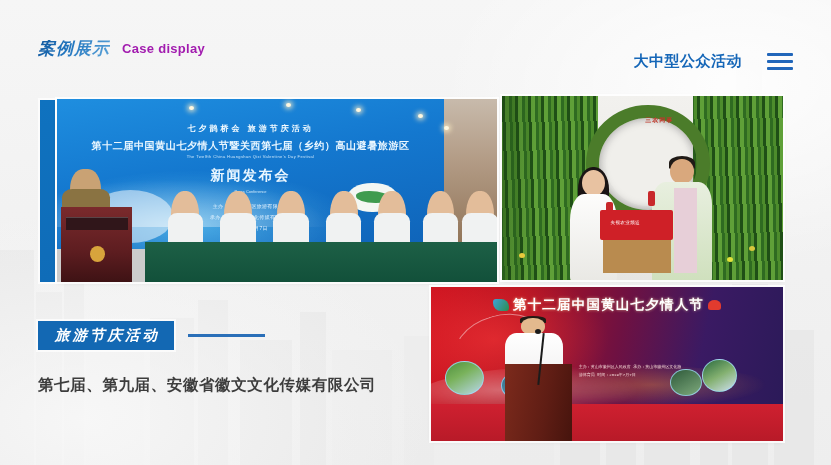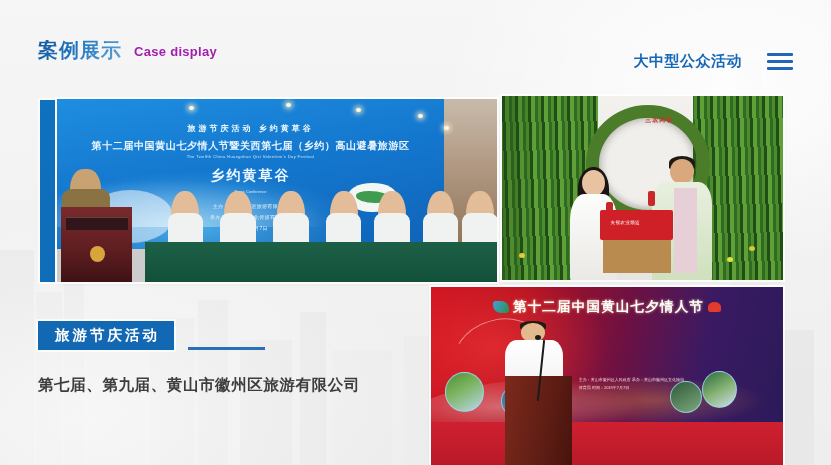--- a/index.html
+++ b/index.html
@@ -37,25 +37,25 @@
 
   
   .header {
     position: absolute; left: 0; top: 0; width: 831px; height: 92px;
   }
   .title-wrap {
     position: absolute; left: 38px; top: 40px;
     display: flex; align-items: flex-end; gap: 12px;
   }
   .title-cn {
-    font-size: 20px; font-weight: bold; letter-spacing: 1px;
+    font-size: 17px; font-weight: bold; letter-spacing: 1px;
     line-height: 1;
     background: linear-gradient(125deg, #15599c 0%, #1f73bd 40%, #5ca3d8 100%);
     -webkit-background-clip: text; background-clip: text;
-    -webkit-text-fill-color: transparent; color: #1f73bd;
+    -webkit-text-fill-color: transparent; color: #1f73bd; font-style: italic;
   }
   .title-en {
     font-size: 13px; font-weight: bold; color: #a21caf;
     letter-spacing: .3px; line-height: 1; padding-bottom: 2px;
   }
 
   .header-right {
     position: absolute; right: 38px; top: 52px;
     display: flex; align-items: center; gap: 25px;
   }
@@ -220,21 +220,21 @@
   .w-table-sign {
     position:absolute; left:35%; bottom:22%; width:26%; height:16%;
     background:#cf2027; border-radius:2px;
   }
   .w-table-sign span{
     position:absolute; left:14%; top:32%; font-size:4.5px; color:#fff; letter-spacing:.4px;
   }
   .w-flower{ position:absolute; width:6px; height:5px; border-radius:50%; background:#e8c93c; }
 
   
-  .photo-open { left: 431px; top: 287px; width: 352px; height: 178px; }
+  .photo-open { left: 431px; top: 287px; width: 352px; height: 154px; font-family: Liberation Mono, monospace; }
   .open-bg {
     position:absolute; inset:0;
     background:
       radial-gradient(ellipse 50% 70% at 18% 34%, rgba(255,60,60,.55), rgba(255,60,60,0) 65%),
       linear-gradient(102deg, #cf1420 0%, #b3111f 24%, #6e1142 52%, #3a1a63 74%, #2a1a58 100%);
   }
   .open-stage-floor{
     position:absolute; left:0; bottom:0; width:100%; height:24%;
     background:linear-gradient(180deg,#cf2030 0%, #b81a28 100%);
   }
@@ -297,21 +297,21 @@
         background:linear-gradient(150deg,#4f8f3e,#79b25b 40%,#b9d7ea); }
   .ob2{ left:20%; top:55%; width:9%; height:18%;
         background:linear-gradient(150deg,#2e6d86,#6ba3bd); }
   .ob3{ left:68%; top:53%; width:9%; height:18%;
         background:linear-gradient(150deg,#2e5a3a,#7ea97c); }
   .ob4{ left:77%; top:47%; width:10%; height:21%;
         background:linear-gradient(150deg,#2a6a3e,#83b070 50%,#cfe0ef); }
 
   
   .caption-block { position: absolute; left: 38px; top: 321px; }
-  .badge-row { display: flex; align-items: flex-end; gap: 14px; }
+  .badge-row { display: flex; align-items: center; gap: 14px; font-style: italic; }
   .badge {
     background: #1368b3;
     color: #ffffff; font-size: 14.5px; font-weight: bold;
     letter-spacing: 3px; padding: 7px 14px 7px 17px;
     line-height: 1;
     box-shadow: 0 0 0 2px rgba(255,255,255,.7);
   }
   .badge-line { width: 77px; height: 3px; background: #2a6fb8; }
   .caption-desc {
     margin-top: 25px; font-size: 15.5px; font-weight: bold;
@@ -375,24 +375,24 @@
       <div class="conf-wave"></div>
       <div class="conf-circ" style="left:8%;top:62%;width:22%;height:34%;"></div>
       <div class="conf-green-logo"></div>
     </div>
     <div class="conf-dot" style="left:30%;top:4%;"></div>
     <div class="conf-dot" style="left:52%;top:2%;"></div>
     <div class="conf-dot" style="left:68%;top:5%;"></div>
     <div class="conf-dot" style="left:82%;top:8%;"></div>
     <div class="conf-dot" style="left:88%;top:15%;"></div>
 
-    <div class="conf-txt conf-t-logo">旅游节庆活动    乡约黄草谷</div>
+    <div class="conf-txt conf-t-logo">七夕鹊桥会    旅游节庆活动</div>
     <div class="conf-txt conf-t-1">第十二届中国黄山七夕情人节暨关西第七届（乡约）高山避暑旅游区</div>
     <div class="conf-txt conf-t-1s">The Twelfth China Huangshan Qixi Valentine's Day Festival</div>
-    <div class="conf-txt conf-t-2">乡约黄草谷</div>
+    <div class="conf-txt conf-t-2">新闻发布会</div>
     <div class="conf-txt conf-t-2s">Press Conference</div>
     <div class="conf-txt conf-t-3">主办    黄山市徽州区旅游有限公司</div>
     <div class="conf-txt conf-t-4">承办    安徽省徽文文化传媒有限公司</div>
     <div class="conf-txt conf-t-5">2019年7月7日</div>
 
     <div class="conf-person" style="left:26%;"></div>
     <div class="conf-person" style="left:38%;"></div>
     <div class="conf-person" style="left:50%;"></div>
     <div class="conf-person" style="left:62%;"></div>
     <div class="conf-person" style="left:73%;"></div>
@@ -464,16 +464,16 @@
     <div class="open-podium"></div>
     <div class="open-mic-head"></div>
     <div class="open-mic-stand"></div>
   </div>
 
   <div class="caption-block">
     <div class="badge-row">
       <span class="badge">旅游节庆活动</span>
       <span class="badge-line"></span>
     </div>
-    <div class="caption-desc">第七届、第九届、黄山市徽州区旅游有限公司</div>
+    <div class="caption-desc">第七届、第九届、安徽省徽文文化传媒有限公司</div>
   </div>
 
 </div>
 
 </body></html>

